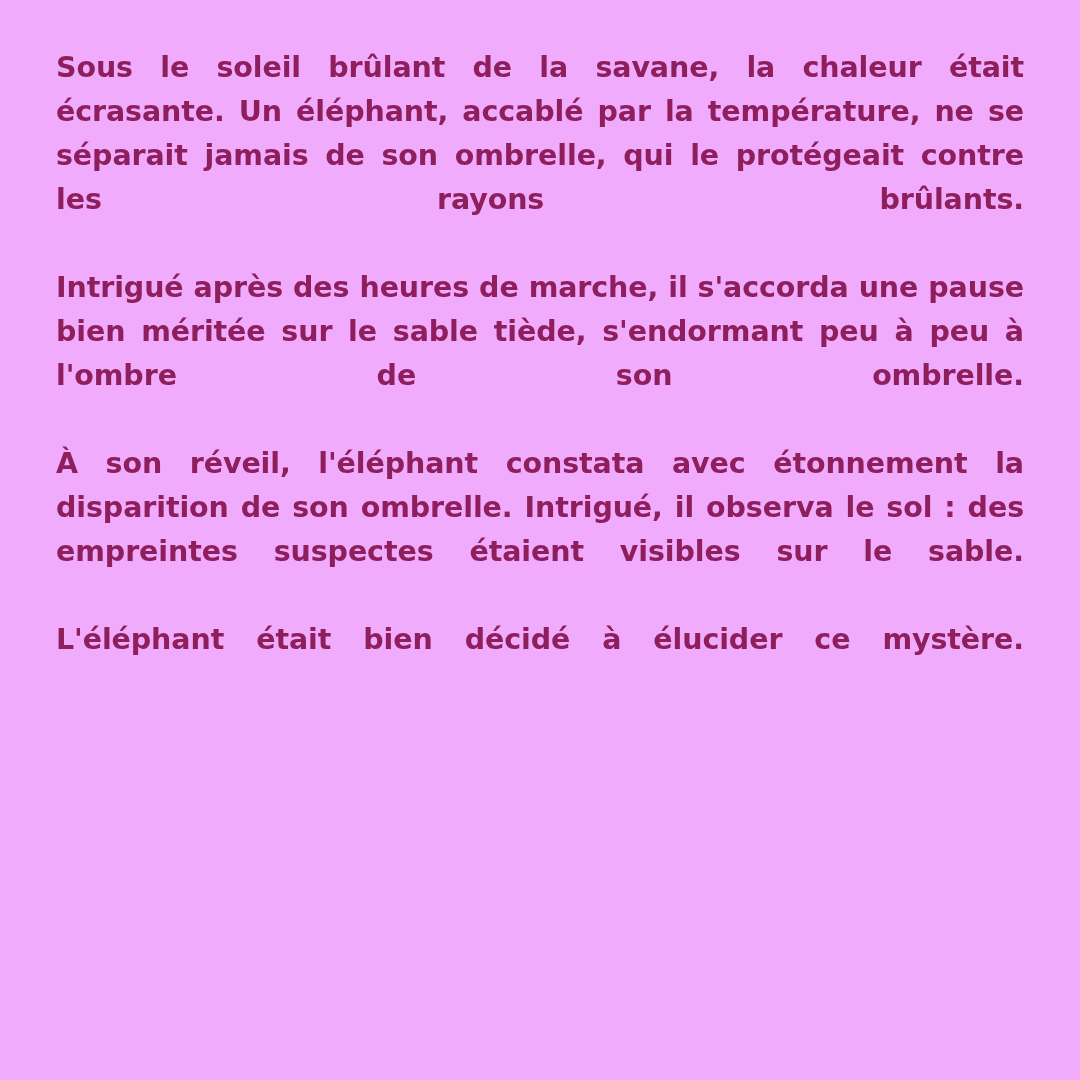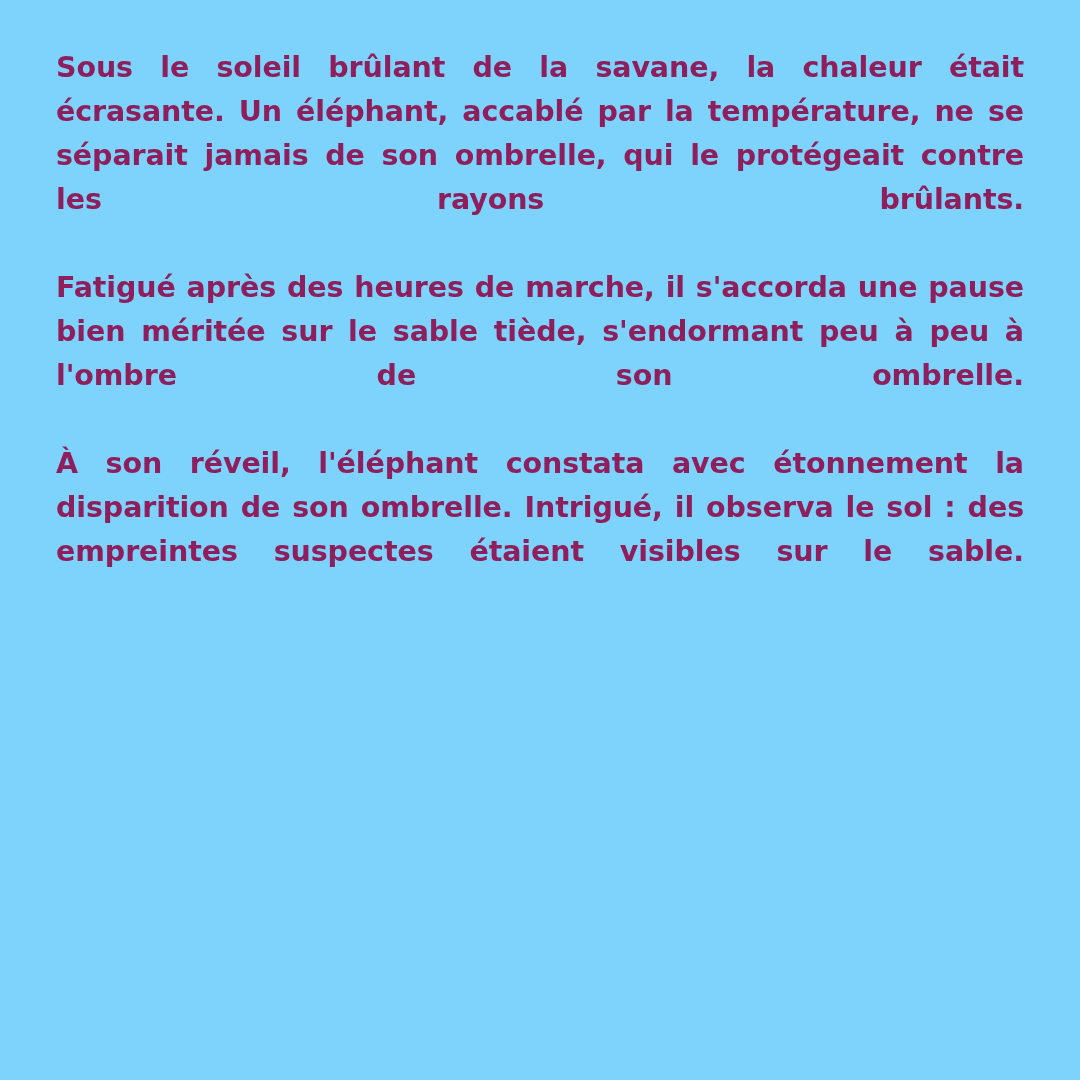--- a/index.html
+++ b/index.html
@@ -11,21 +11,21 @@
     height: 1080px;
     background: #ffffff;
     font-family: "DejaVu Sans", sans-serif;
     overflow: hidden;
   }
   .page {
     box-sizing: border-box;
     width: 1080px;
     height: 1080px;
     padding: 46px 56px 0 56px;
-    background: #7dd3fc;
+    background: #f0abfc;
   }
   .story {
     color: #8e1f5c;
     font-family: "DejaVu Sans", sans-serif;
     font-weight: bold;
     font-size: 28.5px;
     line-height: 44px;
     text-align: justify;
     text-justify: inter-word;
     letter-spacing: -0.1px;
@@ -40,17 +40,18 @@
     width: 100%;
   }
 </style>
 </head>
 <body>
 
 <div class="page">
 
   <div class="story">
     <p>Sous le soleil brûlant de la savane, la chaleur était écrasante. Un éléphant, accablé par la température, ne se séparait jamais de son ombrelle, qui le protégeait contre les rayons brûlants.</p>
-    <p>Fatigué après des heures de marche, il s'accorda une pause bien méritée sur le sable tiède, s'endormant peu à peu à l'ombre de son ombrelle.</p>
+    <p>Intrigué après des heures de marche, il s'accorda une pause bien méritée sur le sable tiède, s'endormant peu à peu à l'ombre de son ombrelle.</p>
     <p>À son réveil, l'éléphant constata avec étonnement la disparition de son ombrelle. Intrigué, il observa le sol : des empreintes suspectes étaient visibles sur le sable.</p>
+    <p>L'éléphant était bien décidé à élucider ce mystère.</p>
   </div>
 
 </div>
 
 </body></html>

